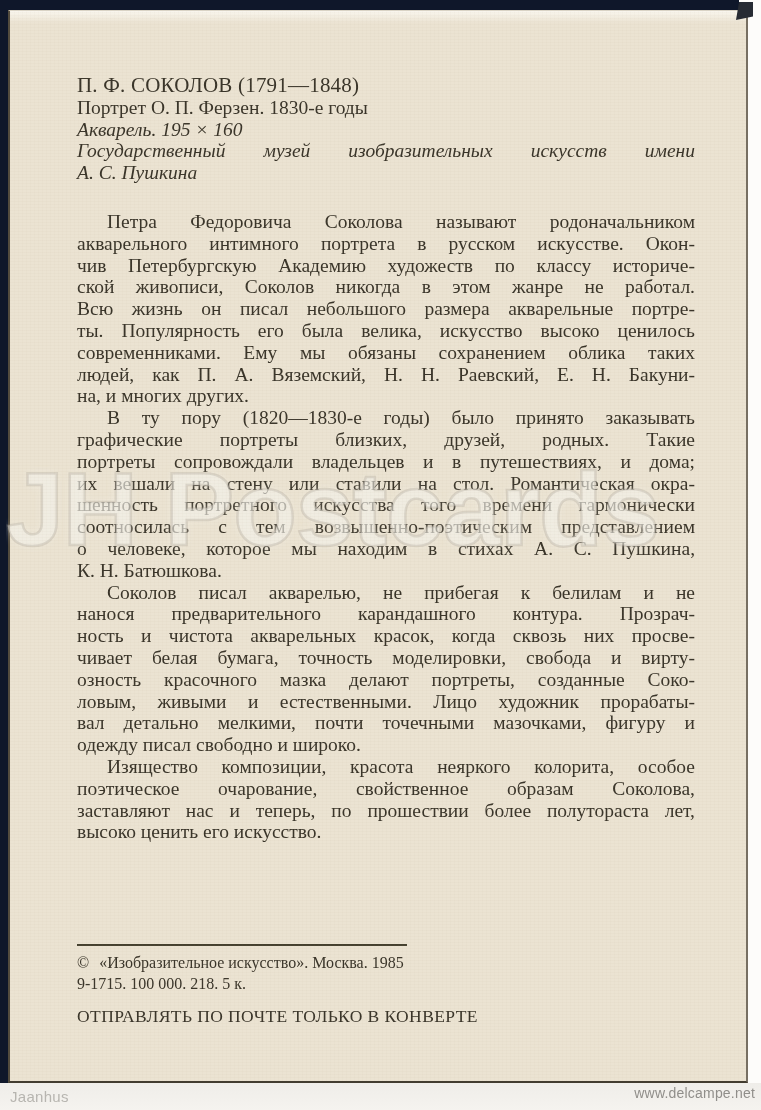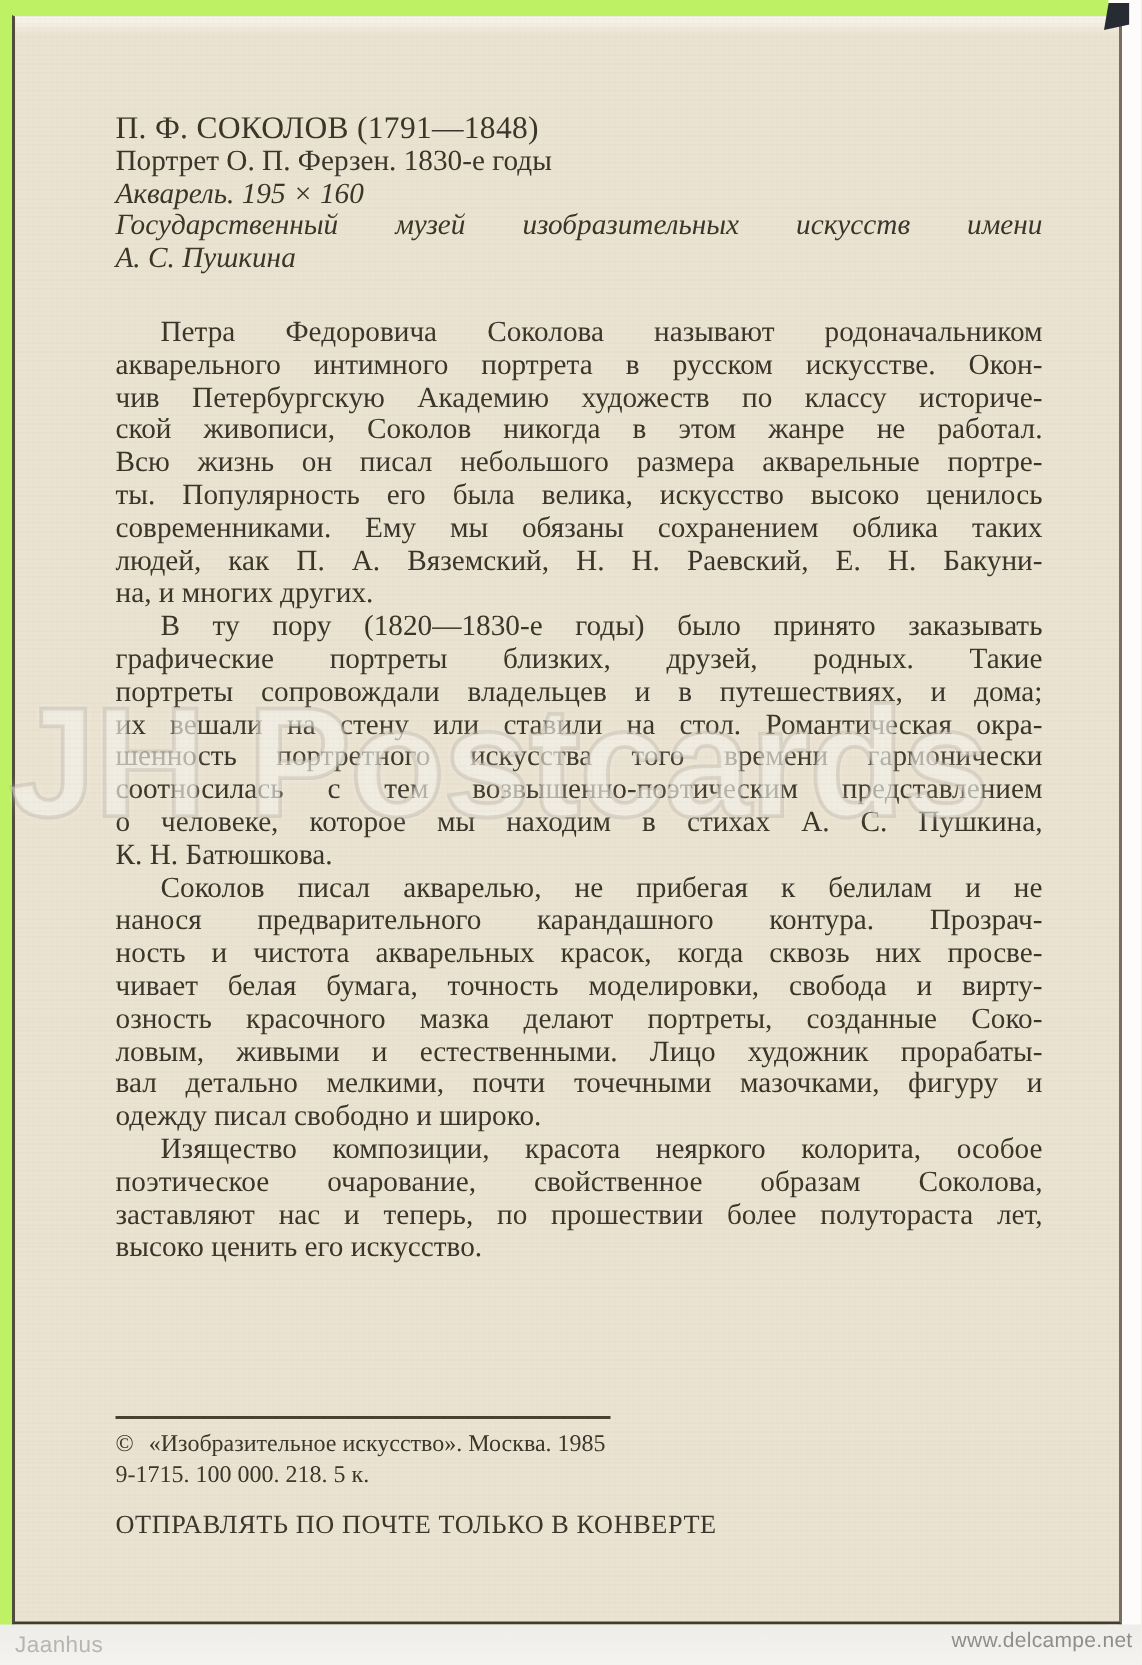--- a/index.html
+++ b/index.html
@@ -2,21 +2,21 @@
 <html><head>
 <meta charset="utf-8">
 <style>
   html, body { margin: 0; padding: 0; }
   body {
     width: 761px; height: 1110px;
     background: #fdfcfa;
     font-family: "Liberation Serif", serif;
     overflow: hidden;
   }
-  .page { position: relative; width: 739px; height: 1110px; background: #bef264; }
+  .page { position: relative; width: 739px; height: 1110px; background: #0f172a; }
 
   
   .card {
     position: absolute; left: 8px; top: 10px;
     width: 740px; height: 1073px;
     box-sizing: border-box;
     background:
       radial-gradient(ellipse at 45% 35%, rgba(255,252,244,0.35), rgba(0,0,0,0) 60%),
       linear-gradient(180deg, #f2ecdf 0px, #ede5d5 18px, #ebe3d2 60px, #eae1d0 55%, #e9e0cе 100%);
     background-color: #ebe3d2;

